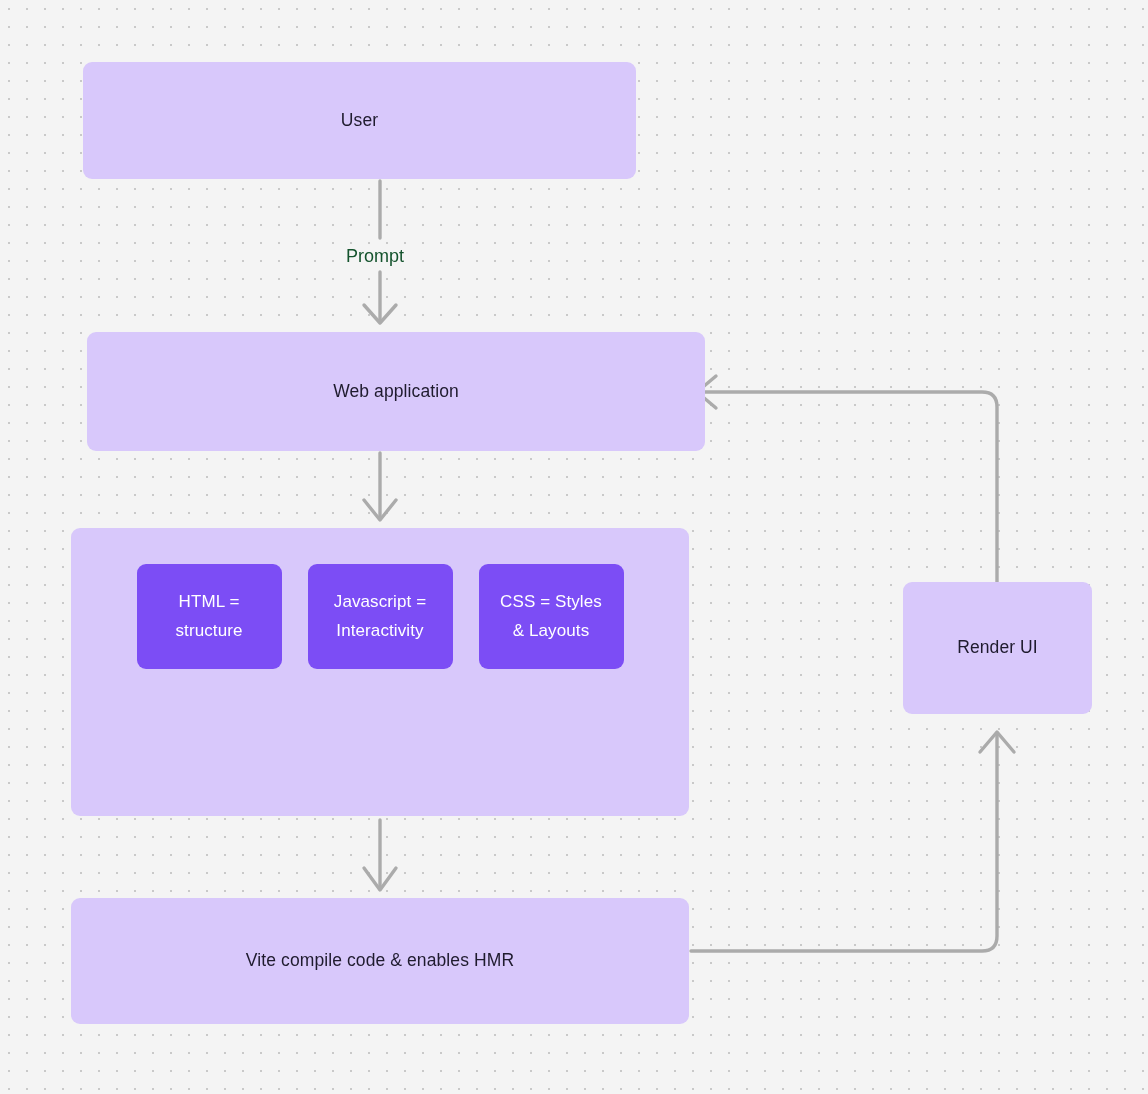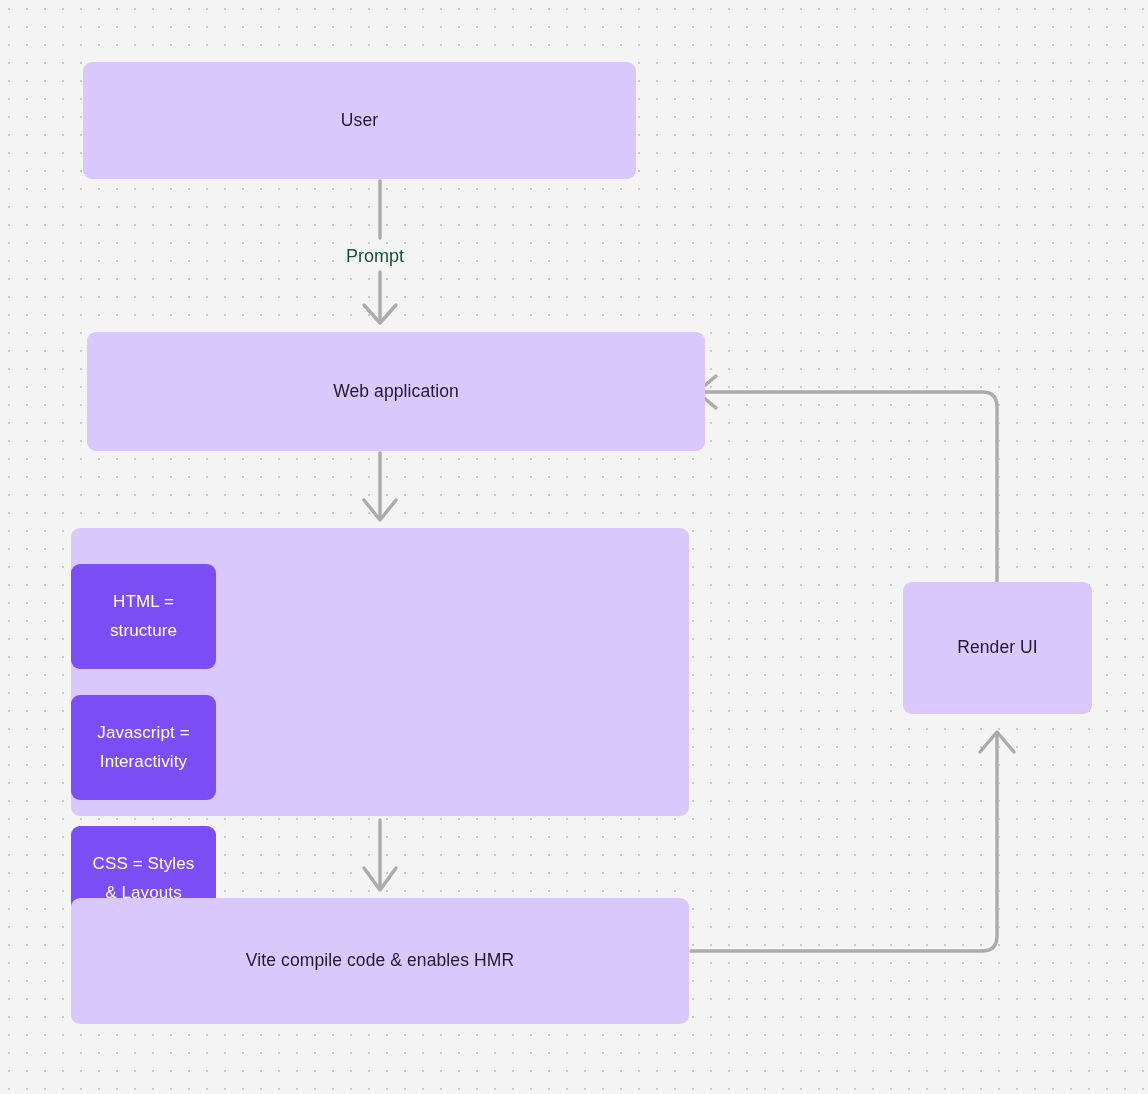--- a/index.html
+++ b/index.html
@@ -64,21 +64,20 @@
     height: 100%;
   }
   .subnode-row {
     position: absolute;
     left: 0;
     top: 36px;
     width: 100%;
     display: flex;
     justify-content: center;
     gap: 26px;
-    flex-direction: column;
   }
   .subnode {
     box-sizing: border-box;
     width: 145px;
     height: 105px;
     background: #7c4df5;
     border-radius: 9px;
     color: #ffffff;
     font-size: 17px;
     line-height: 1.7;

